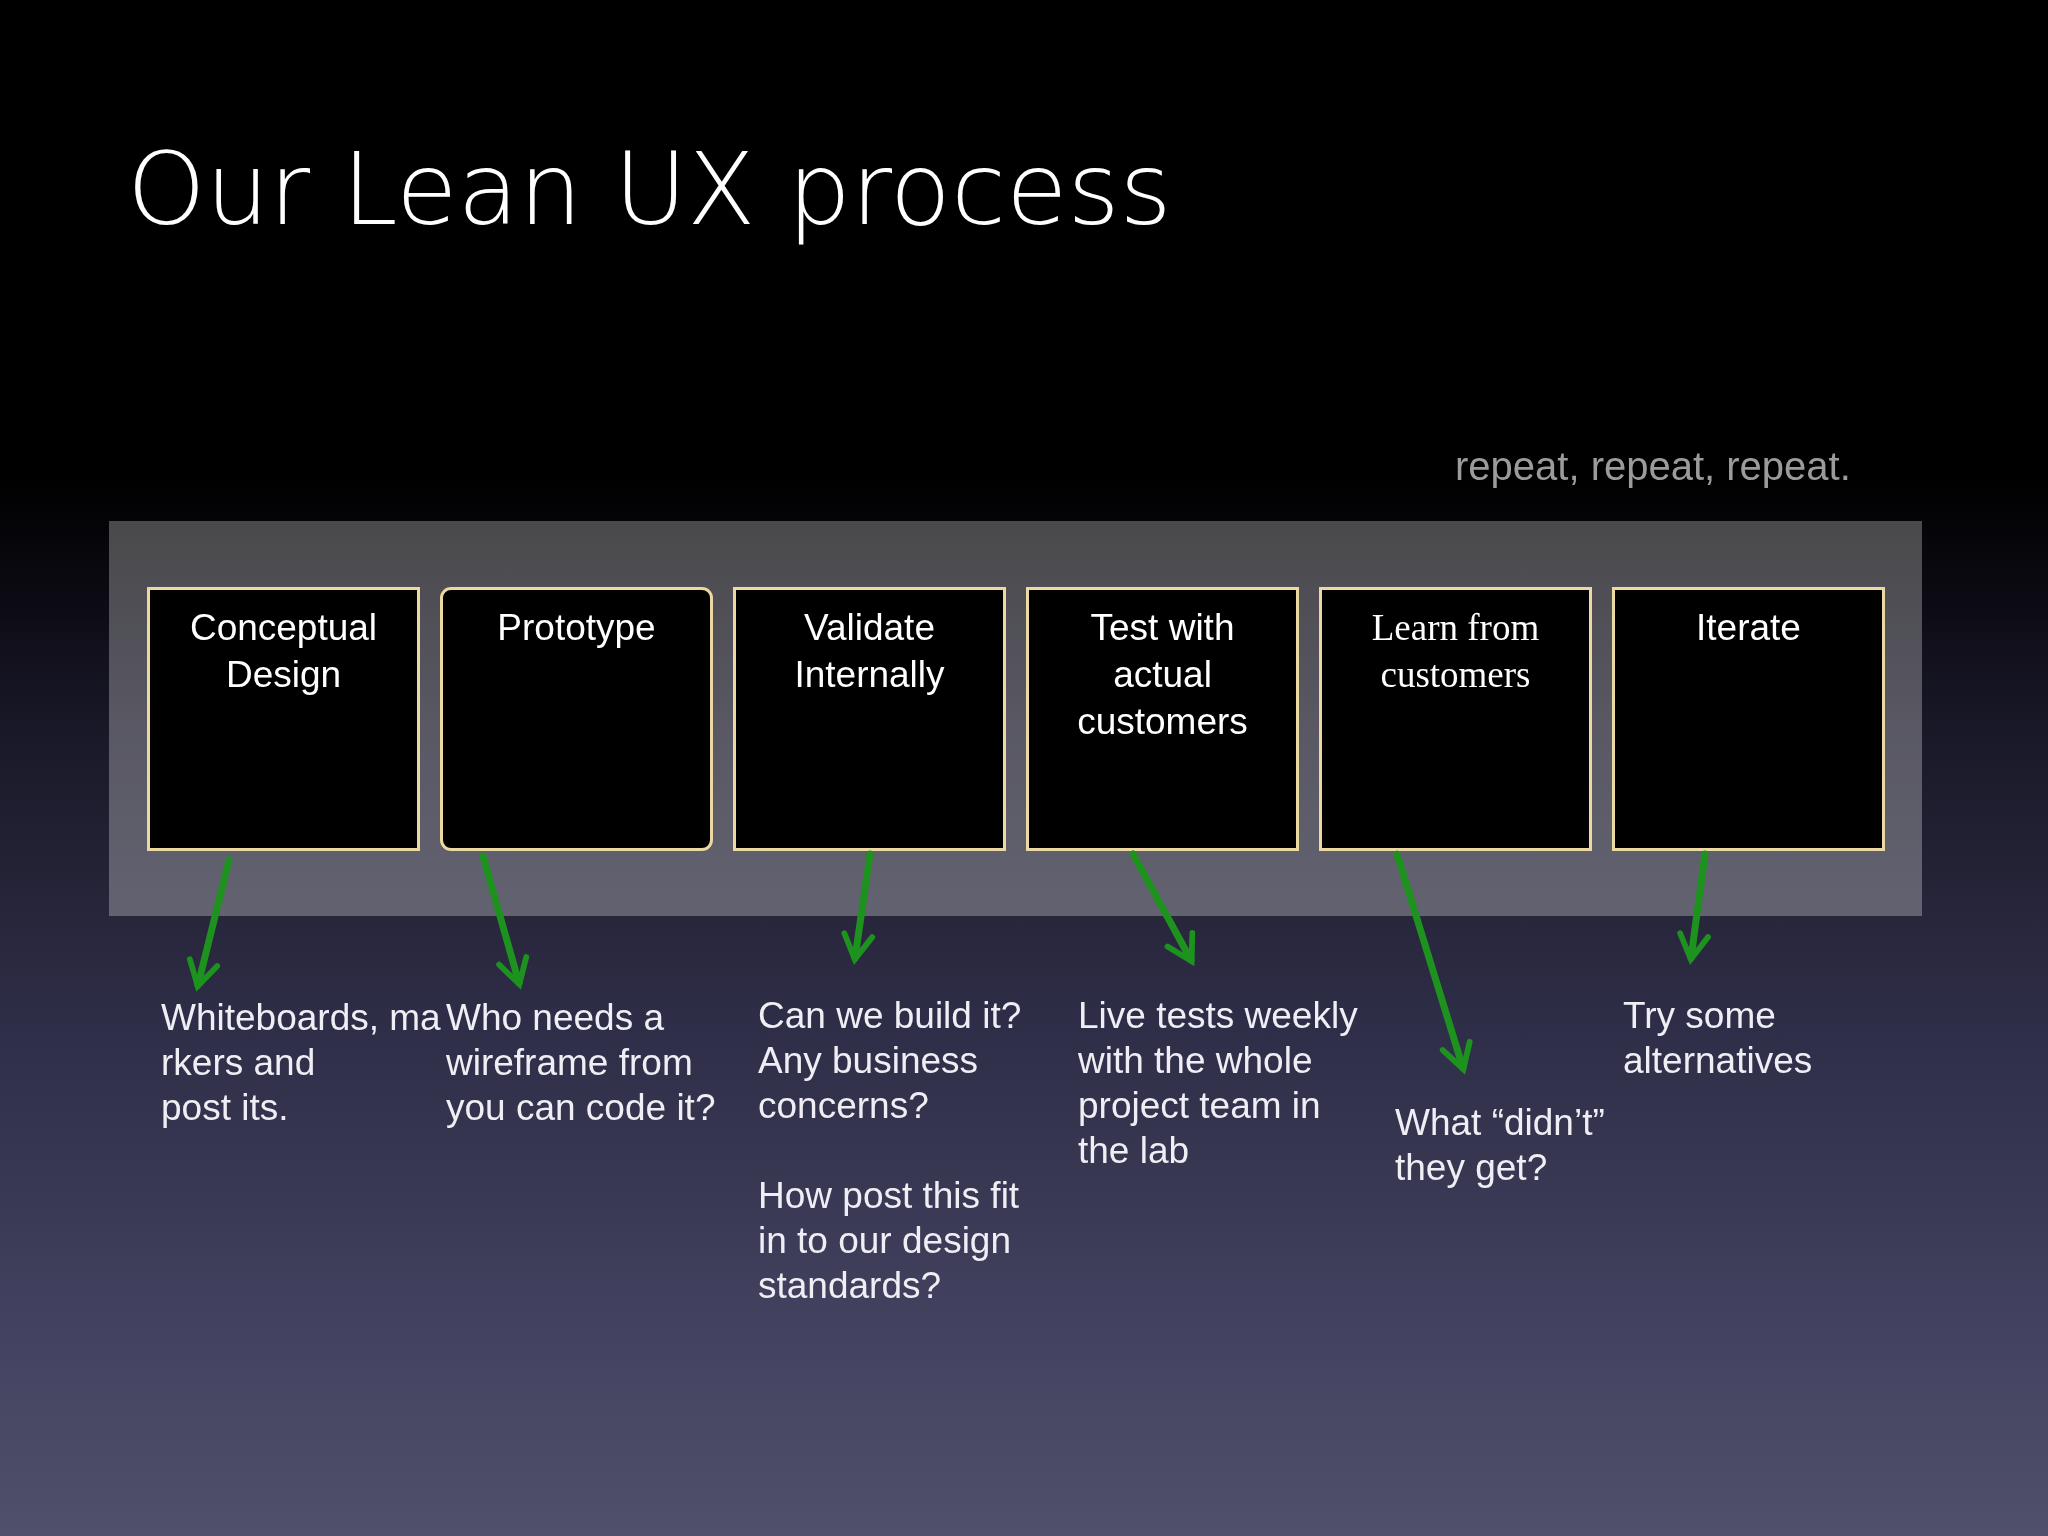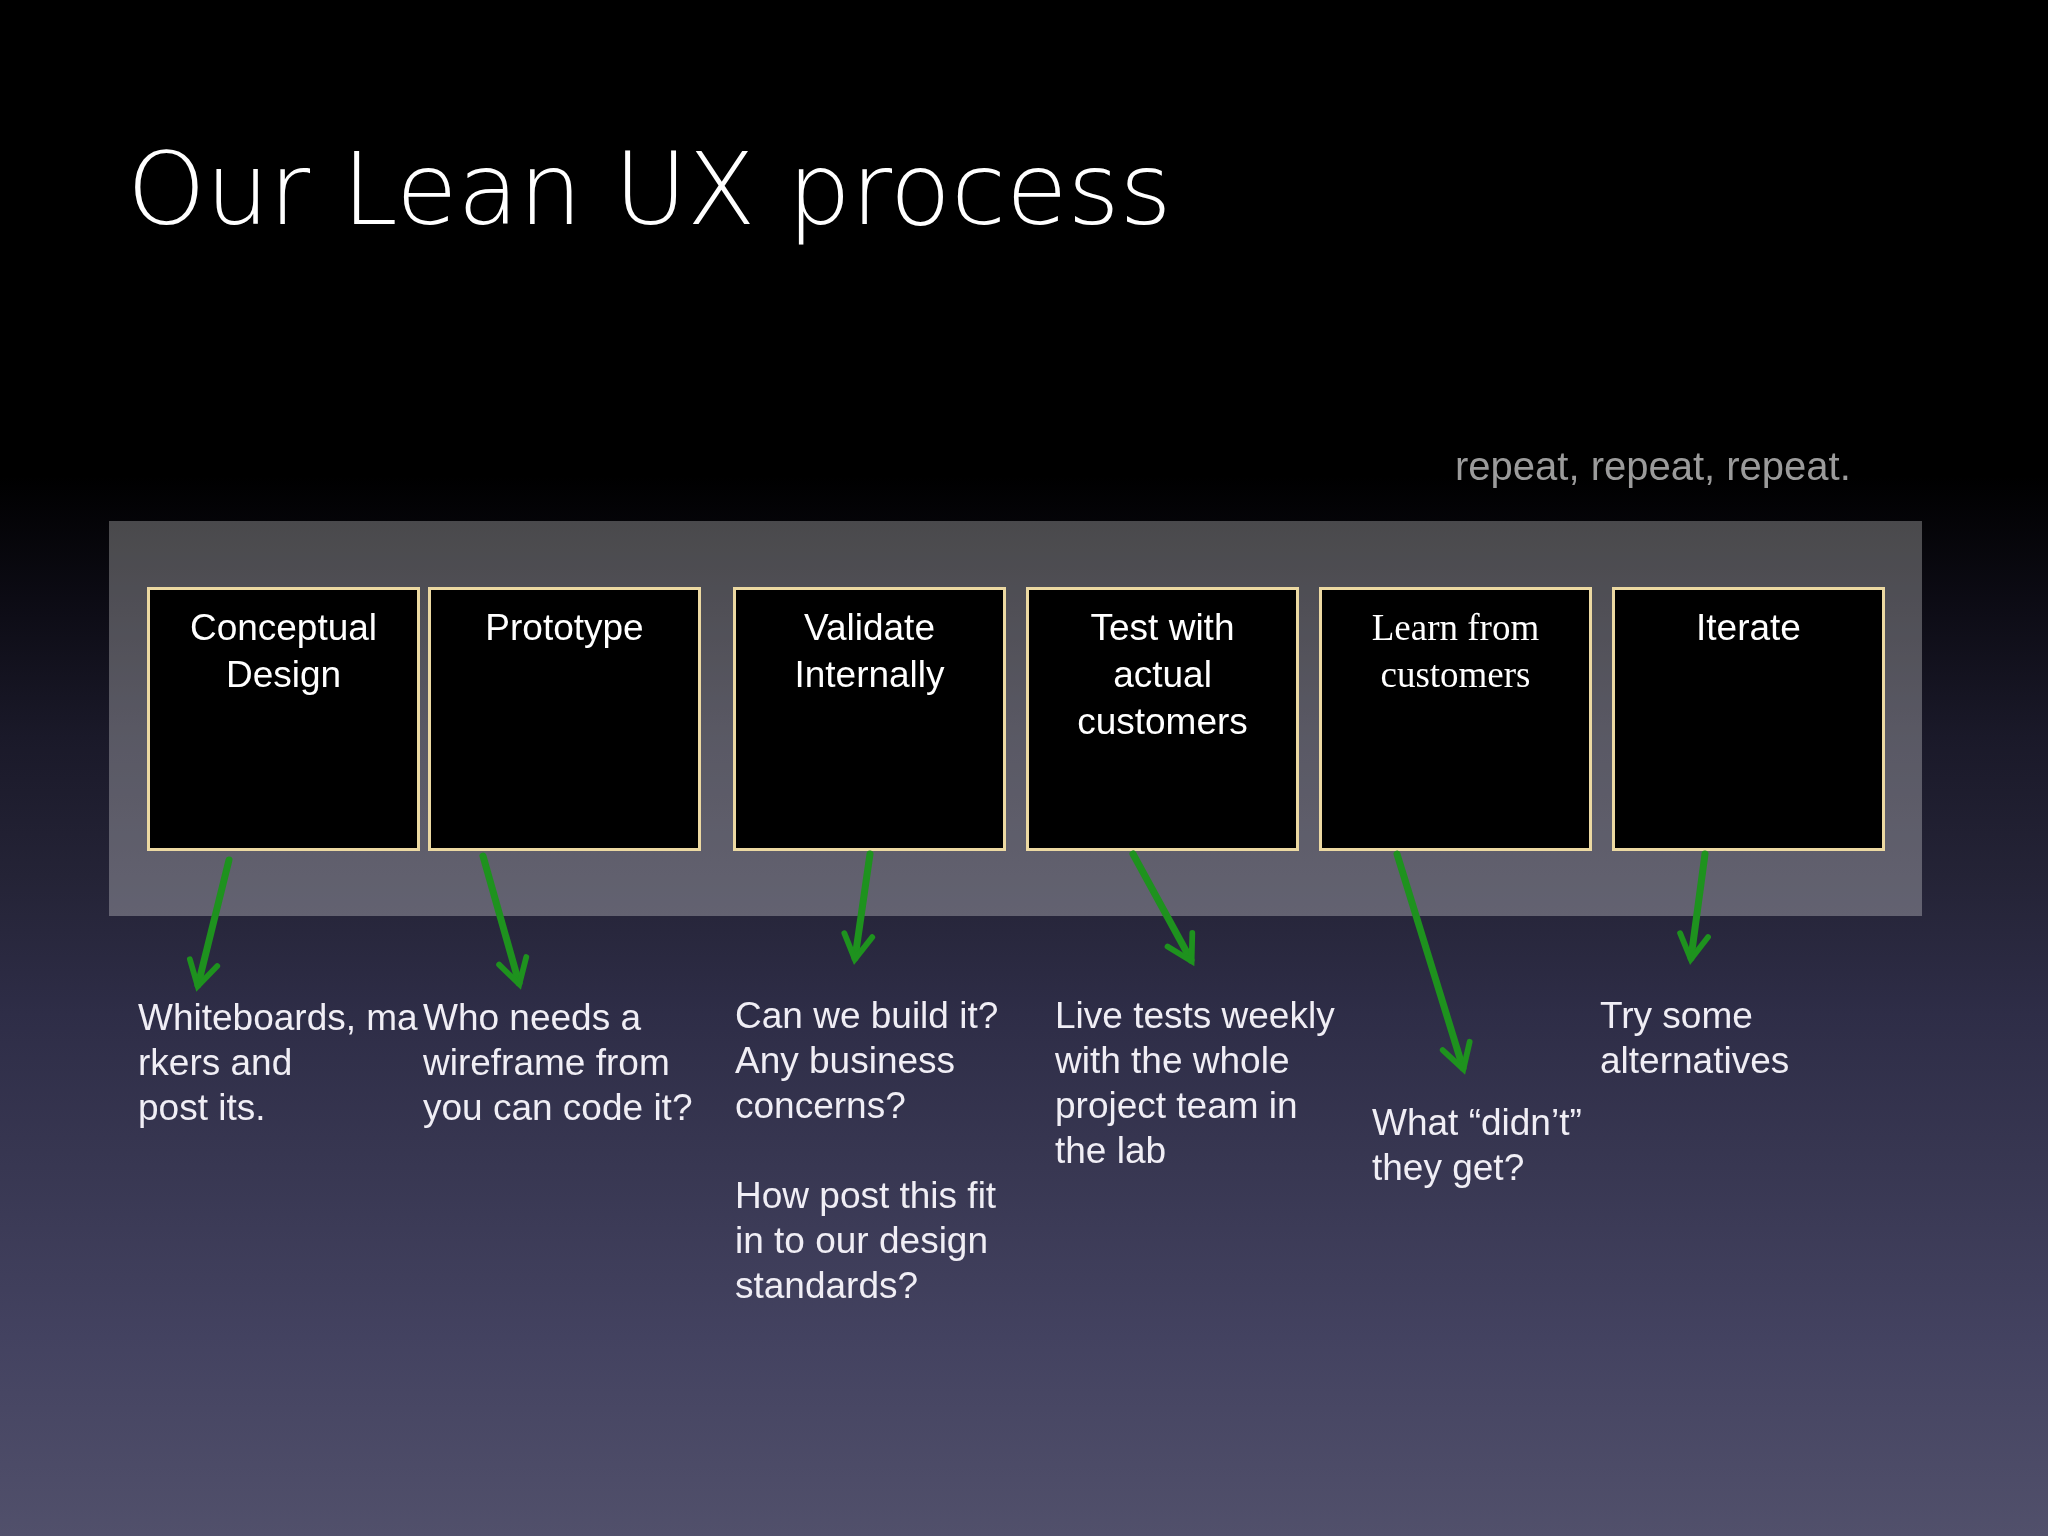--- a/index.html
+++ b/index.html
@@ -32,28 +32,28 @@
     position:absolute;top:587px;width:273px;height:264px;
     box-sizing:border-box;border:3px solid var(--box-border,#ecd9a2);
     background:var(--box-fill,#000);
     padding:14px 16px;
     text-align:center;
   }
   .step-box .step-label{
     font-size:37px;line-height:47px;color:#ffffff;white-space:pre-line;
   }
   .step-box:nth-of-type(1){left:147px;}
-  .step-box:nth-of-type(2){left:428px;}
+  .step-box:nth-of-type(2){left:440px;border-radius:11px;}
   .step-box:nth-of-type(3){left:733px;}
   .step-box:nth-of-type(4){left:1026px;}
   .step-box:nth-of-type(5){left:1319px;font-family:Liberation Serif, serif;}
   .step-box:nth-of-type(6){left:1612px;}
   .note{
     position:absolute;font-size:37px;line-height:45px;
-    color:var(--text,#f0eef5);white-space:pre-line;
+    color:var(--text,#f0eef5);white-space:pre-line;margin-left:23px;
   }
   .note:nth-of-type(1){left:138px;top:995px;}
   .note:nth-of-type(2){left:423px;top:995px;}
   .note:nth-of-type(3){left:735px;top:993px;}
   .note:nth-of-type(4){left:1055px;top:993px;}
   .note:nth-of-type(5){left:1372px;top:1100px;}
   .note:nth-of-type(6){left:1600px;top:993px;}
   #arrow-layer{position:absolute;left:0;top:0;pointer-events:none;}
   .arrow{
     stroke:var(--arrow-green,#1e921e);stroke-width:7;fill:none;

